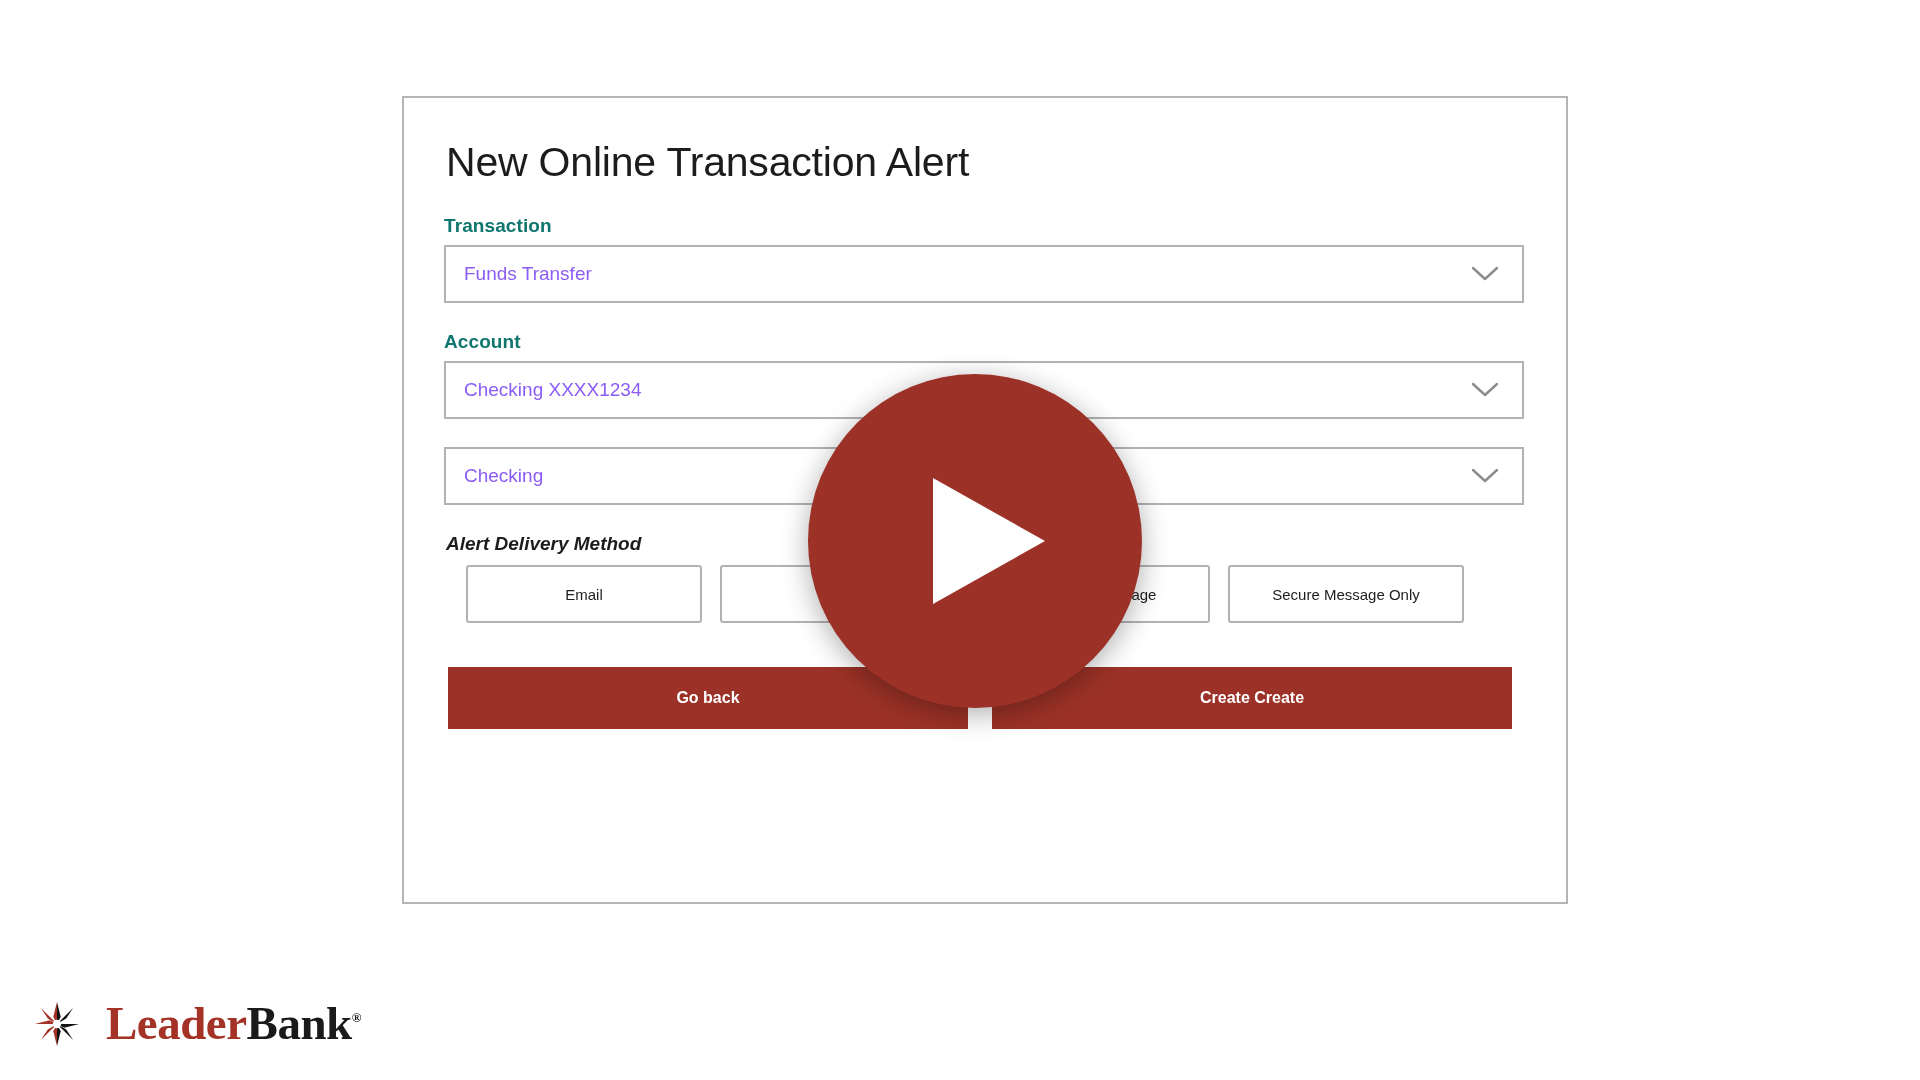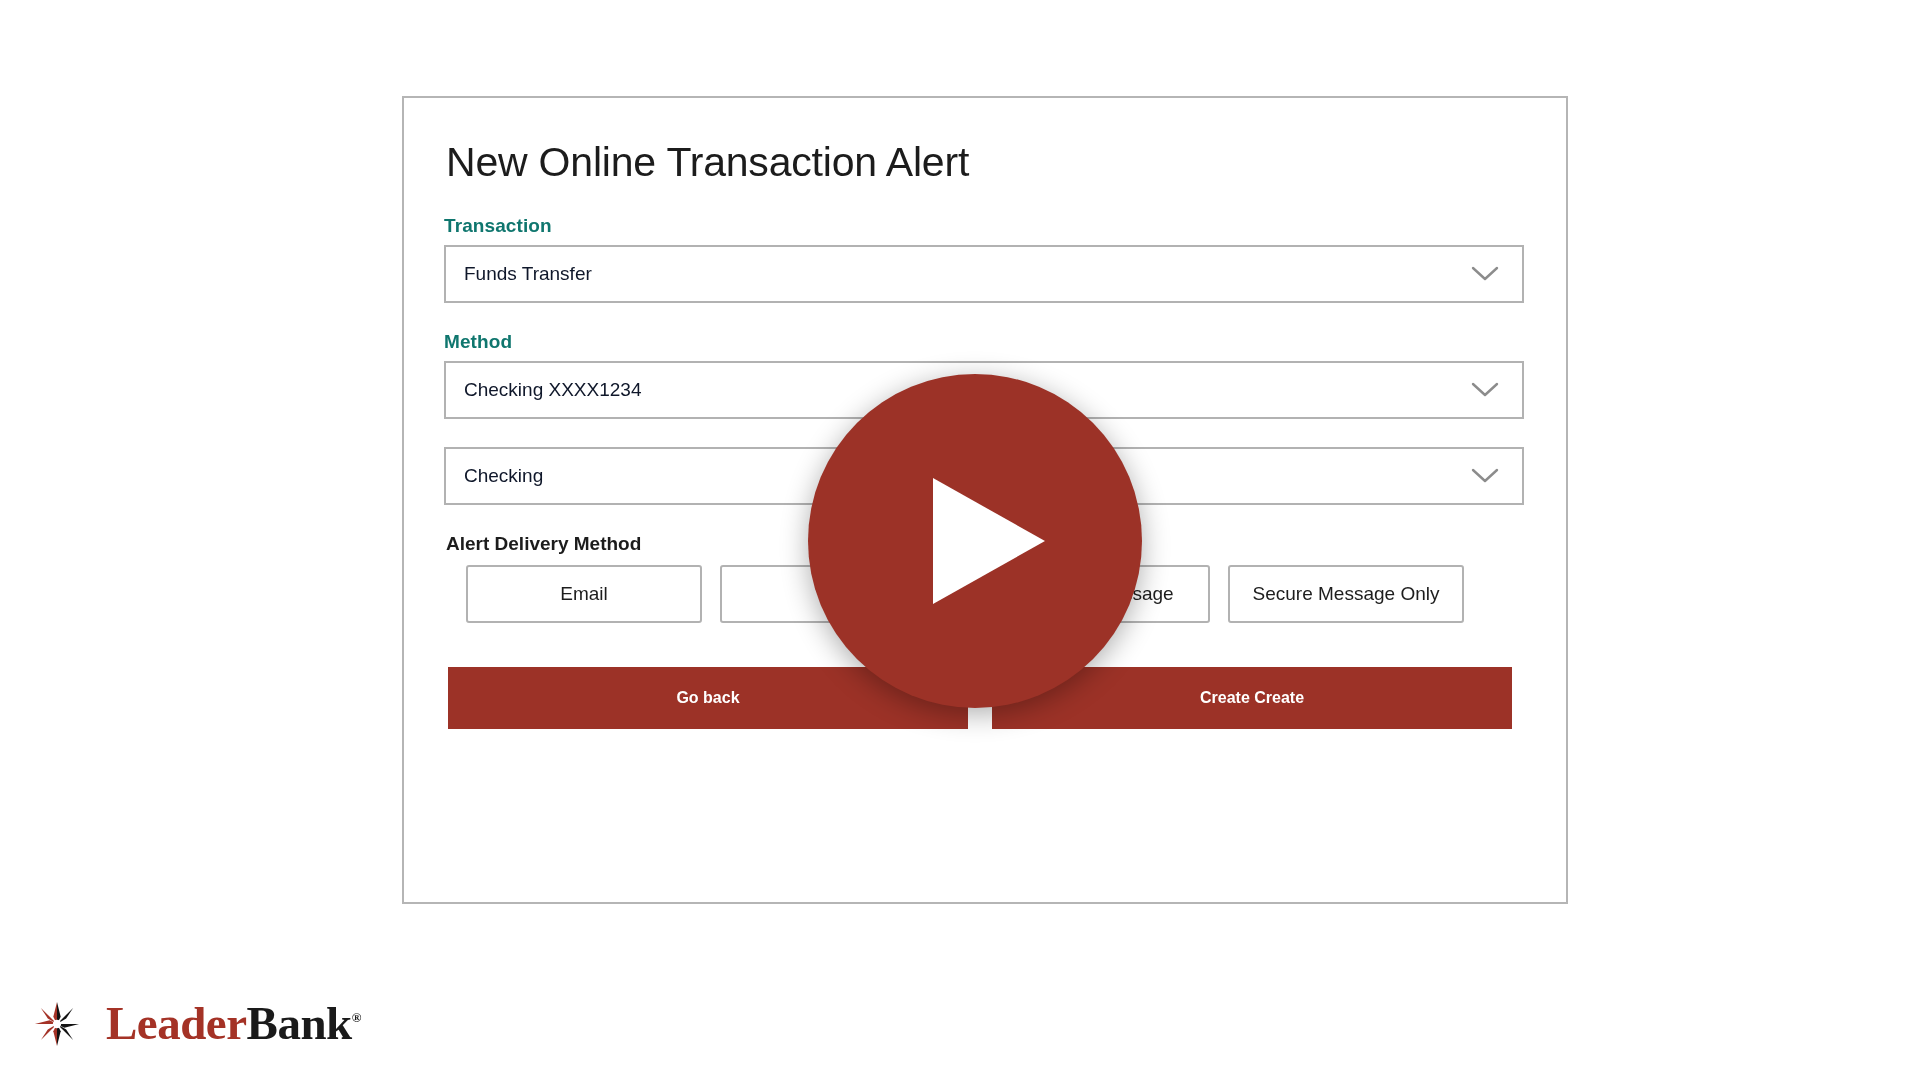--- a/index.html
+++ b/index.html
@@ -57,57 +57,58 @@
     height: 58px;
     border: 2px solid #b2b2b2;
     background: #ffffff;
     display: flex;
     align-items: center;
     padding: 0 18px;
   }
 
   .select-value {
     font-size: 19px;
-    color: #0f172a;
+    color: #8b5cf6;
     font-weight: 400;
   }
 
   .chevron {
     position: absolute;
     right: 22px;
     top: 50%;
     transform: translateY(-50%);
     width: 30px;
     height: 18px;
     display: block;
   }
   .chevron svg { display: block; }
 
   
   .delivery-label {
     font-size: 19px;
     font-weight: 700;
     color: #1c1c1c;
     margin: 28px 0 10px 2px;
+    font-style: italic;
   }
 
   .method-row {
     display: flex;
     gap: 18px;
     margin-left: 22px;
   }
 
   .method-btn {
     height: 58px;
     min-width: 236px;
     border: 2px solid #b2b2b2;
     border-radius: 3px;
     background: #ffffff;
     font-family: "Liberation Sans", sans-serif;
-    font-size: 19px;
+    font-size: 15px;
     color: #1d1d1d;
     display: flex;
     align-items: center;
     justify-content: center;
     padding: 0 14px;
     cursor: pointer;
   }
 
   
   .action-row {
@@ -202,21 +203,21 @@
         <span class="select-value">Funds Transfer</span>
         <span class="chevron">
           <svg width="30" height="18" viewBox="0 0 30 18">
             <polyline points="3,3 15,14 27,3" fill="none" stroke="#8c8c8c" stroke-width="2.4" stroke-linecap="round" stroke-linejoin="round"></polyline>
           </svg>
         </span>
       </div>
     </div>
 
     <div class="field-group">
-      <div class="field-label">Method</div>
+      <div class="field-label">Account</div>
       <div class="select-box">
         <span class="select-value">Checking XXXX1234</span>
         <span class="chevron">
           <svg width="30" height="18" viewBox="0 0 30 18">
             <polyline points="3,3 15,14 27,3" fill="none" stroke="#8c8c8c" stroke-width="2.4" stroke-linecap="round" stroke-linejoin="round"></polyline>
           </svg>
         </span>
       </div>
     </div>
 

